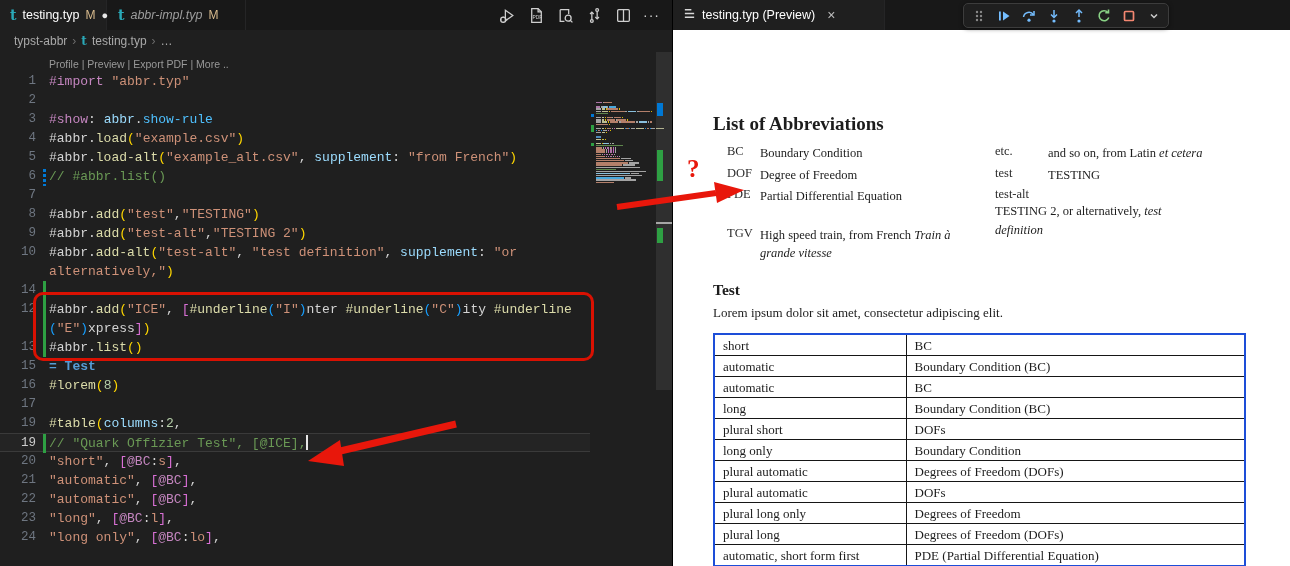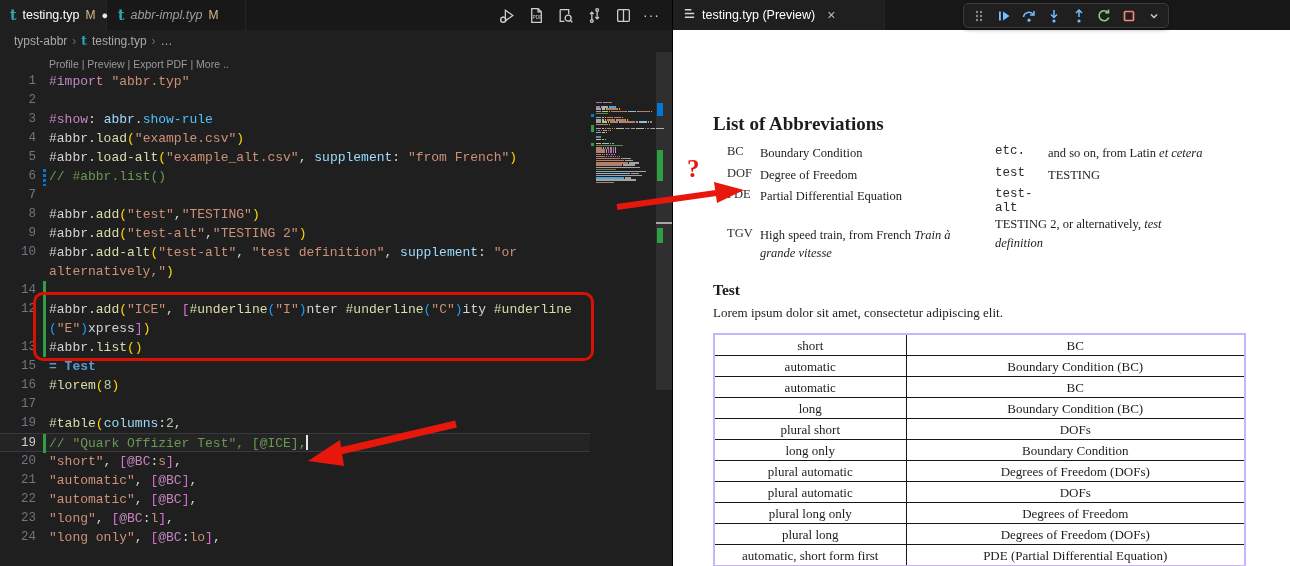--- a/index.html
+++ b/index.html
@@ -73,27 +73,27 @@
   
   .preview { position:absolute; left:673px; top:30px; width:617px; height:536px; background:#ffffff;
              font-family:"Liberation Serif","DejaVu Serif",serif; color:#1c1c1c; }
   .doc-h1 { position:absolute; left:40px; top:83px; font-size:19px; font-weight:bold; }
   .abbr-col { position:absolute; }
   .abbr-row { position:absolute; display:flex; }
   .abbr-term { flex:none; font-size:12.5px; color:#2b2b2b; }
   .abbr-def { font-size:12.5px; line-height:18.5px; }
   .abbr-def .it { font-style:italic; }
   .col-left .abbr-term { width:33px; }
-  .col-right .abbr-term { width:53px;font-family:Liberation Mono, monospace; }
+  .col-right .abbr-term { width:53px; }
   .doc-h2 { position:absolute; left:40px; top:251px; font-size:15.5px; font-weight:bold; }
   .doc-lorem { position:absolute; left:40px; top:275px; font-size:13px; }
   .doc-table { position:absolute; left:40px; top:303px; width:533px; border-collapse:collapse;
                font-size:13px; }
   .doc-table td { border:1px solid #161616; padding:2.5px 8px; height:21px; line-height:15px; }
-  .doc-table { border:2px solid #c4b5fd;text-align:center; }
+  .doc-table { border:2px solid #1d4ed8; }
   .doc-table td.c1 { width:192px; }
 
   
   .anno-rect { position:absolute; left:33px; top:292px; width:561px; height:69px;
                border:3px solid #d91102; border-radius:10px; z-index:8; pointer-events:none; }
   .anno-svg { position:absolute; left:0; top:0; width:1290px; height:566px; z-index:9; pointer-events:none; }
   .anno-q { position:absolute; left:687px; top:155px; color:#e8170b; font-size:25px; font-weight:bold;
             z-index:9; pointer-events:none; font-family:"Liberation Serif",serif; }
 </style>
 </head>

